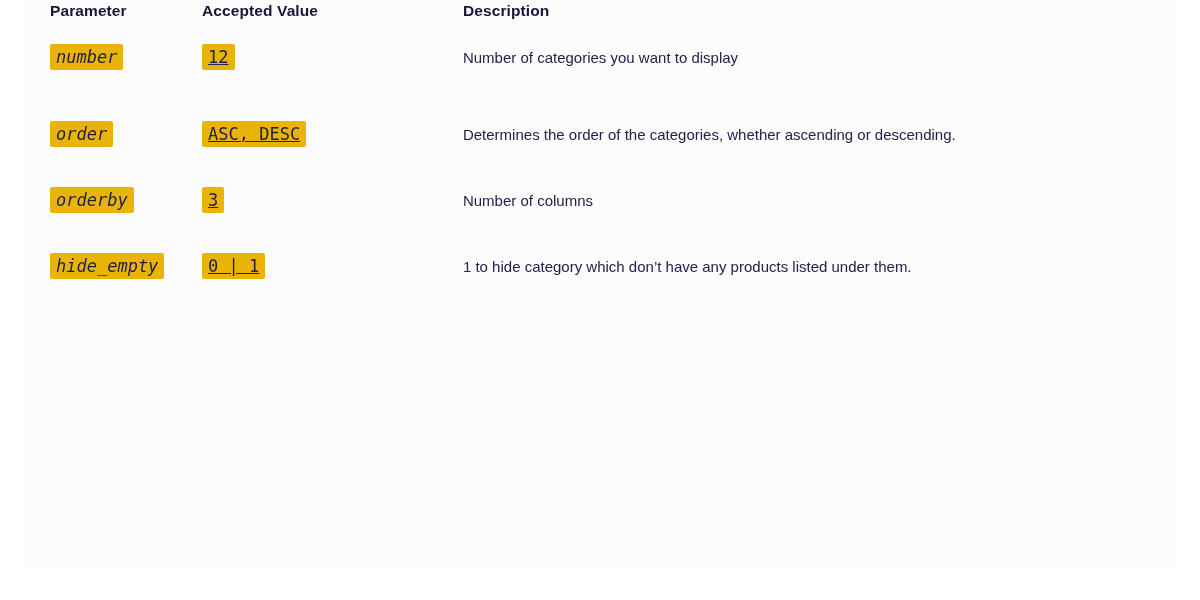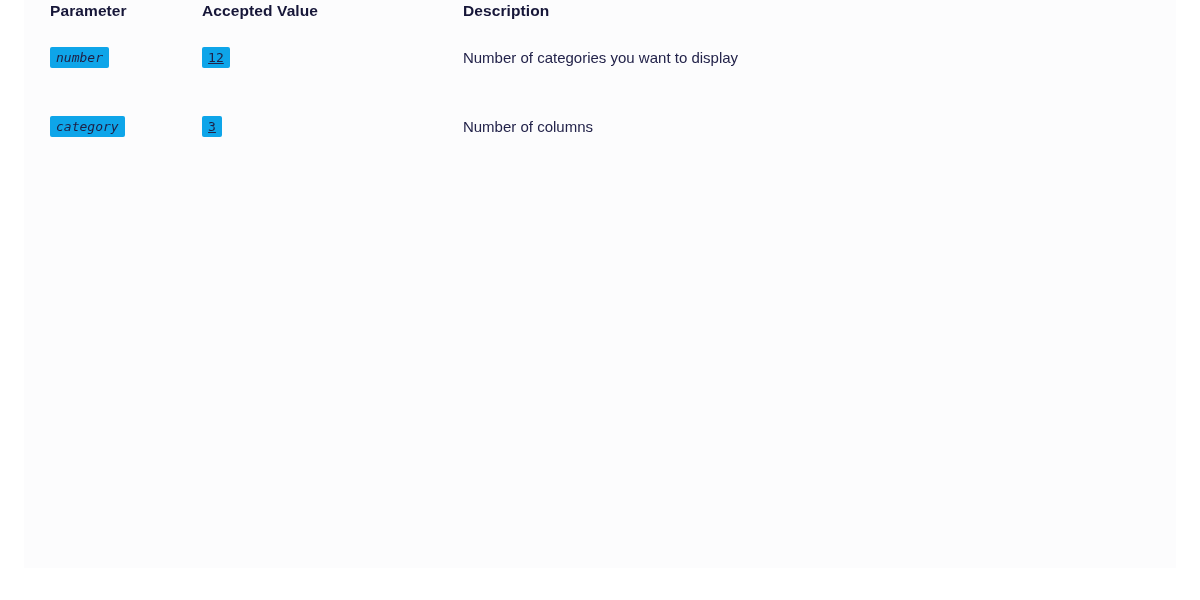--- a/index.html
+++ b/index.html
@@ -80,23 +80,23 @@
   td.td-value { padding-left: 8px; text-decoration: underline; }
   td.td-desc  {
     padding-left: 8px;
     padding-right: 72px;
     line-height: 30px;
   }
 
   
   code.chip {
     font-family: "DejaVu Sans Mono", "Liberation Mono", monospace;
-    background: #0ea5e9;
+    background: #eab308;
     color: #1f1f44;
-    font-size: 13px;
+    font-size: 17px;
     padding: 3px 6px;
     border-radius: 2px;
     white-space: normal;
     box-decoration-break: clone;
     -webkit-box-decoration-break: clone;
     line-height: 28px;
     margin-top: 35px;
   }
   code.chip.italic {
     font-style: italic;
@@ -139,29 +139,47 @@
         <td class="td-param">
           <code class="chip italic">number</code>
         </td>
         <td class="td-value">
           <code class="chip">12</code>
         </td>
         <td class="td-desc">Number of categories you want to display</td>
       </tr>
 
 
+      <tr class="r-2">
+        <td class="td-param">
+          <code class="chip italic">order</code>
+        </td>
+        <td class="td-value">
+          <code class="chip">ASC, DESC</code>
+        </td>
+        <td class="td-desc">Determines the order of the categories, whether ascending or descending.</td>
+      </tr>
 
       <tr class="r-3">
         <td class="td-param">
-          <code class="chip italic">category</code>
+          <code class="chip italic">orderby</code>
         </td>
         <td class="td-value">
           <code class="chip">3</code>
         </td>
         <td class="td-desc">Number of columns</td>
       </tr>
 
+      <tr class="r-4">
+        <td class="td-param">
+          <code class="chip italic">hide_empty</code>
+        </td>
+        <td class="td-value">
+          <code class="chip">0 | 1</code>
+        </td>
+        <td class="td-desc">1 to hide category which don’t have any products listed under them.</td>
+      </tr>
 
 
 
     </tbody>
   </table>
 </div>
 
 </body></html>

